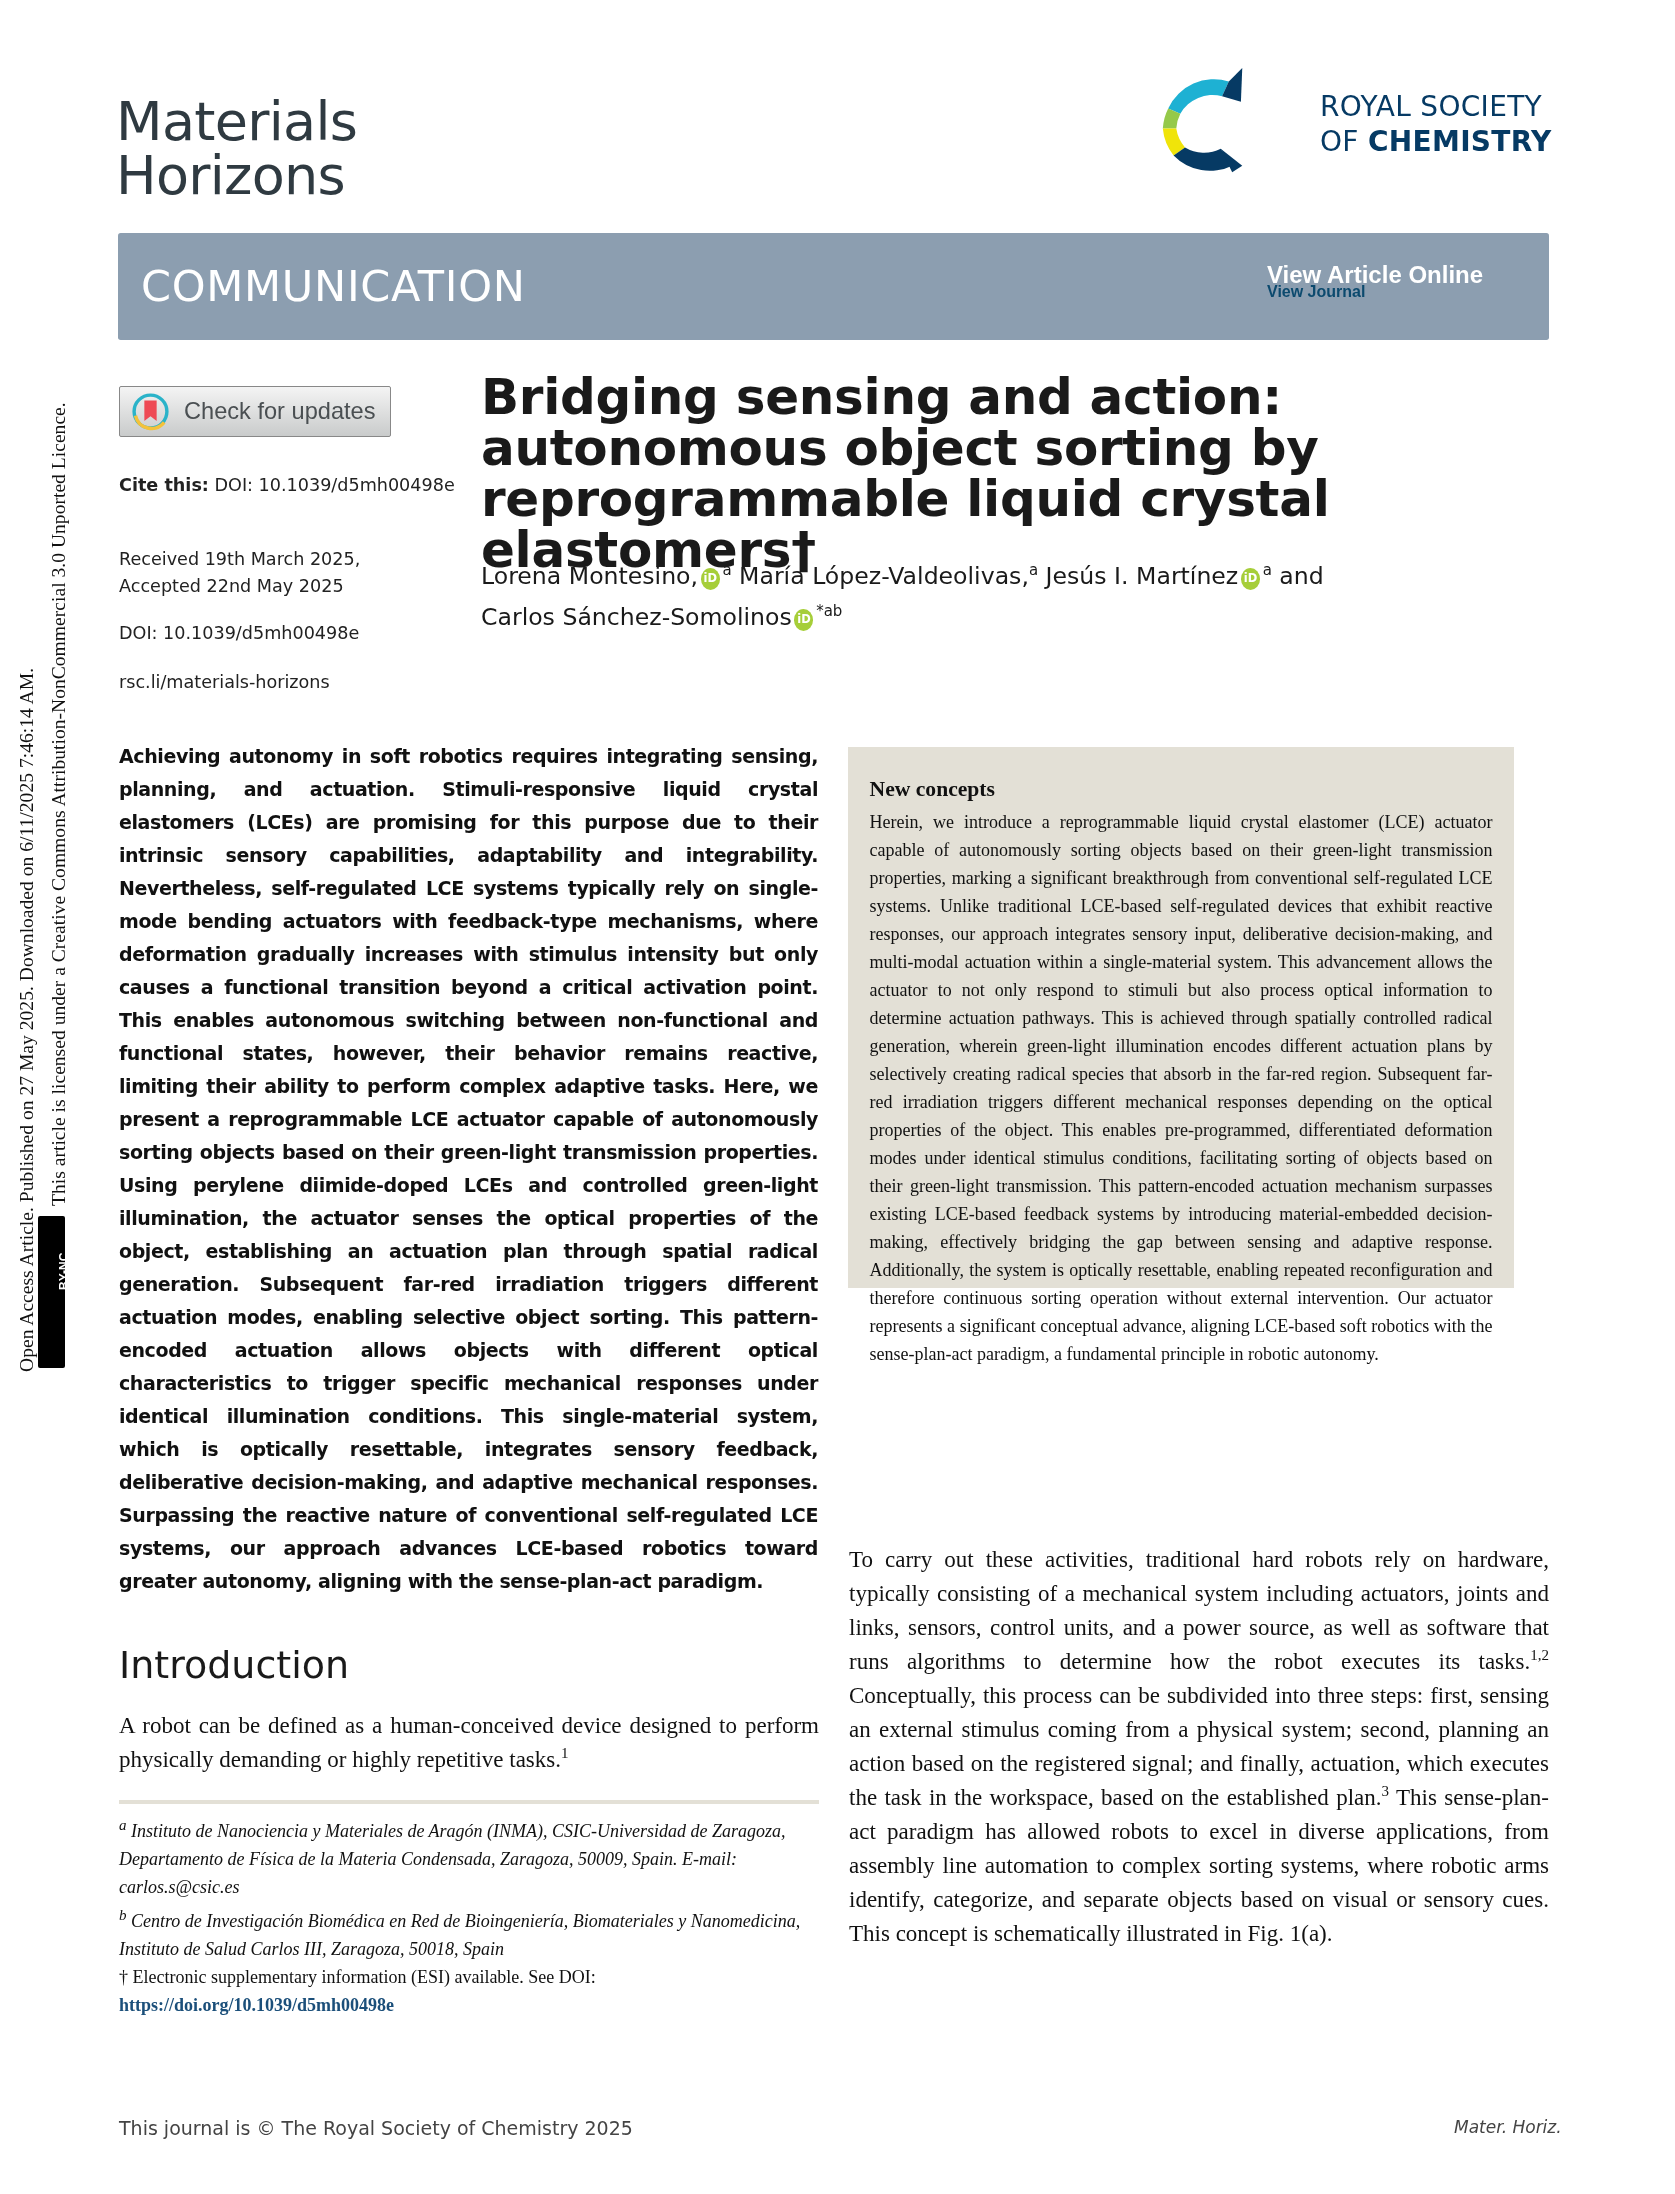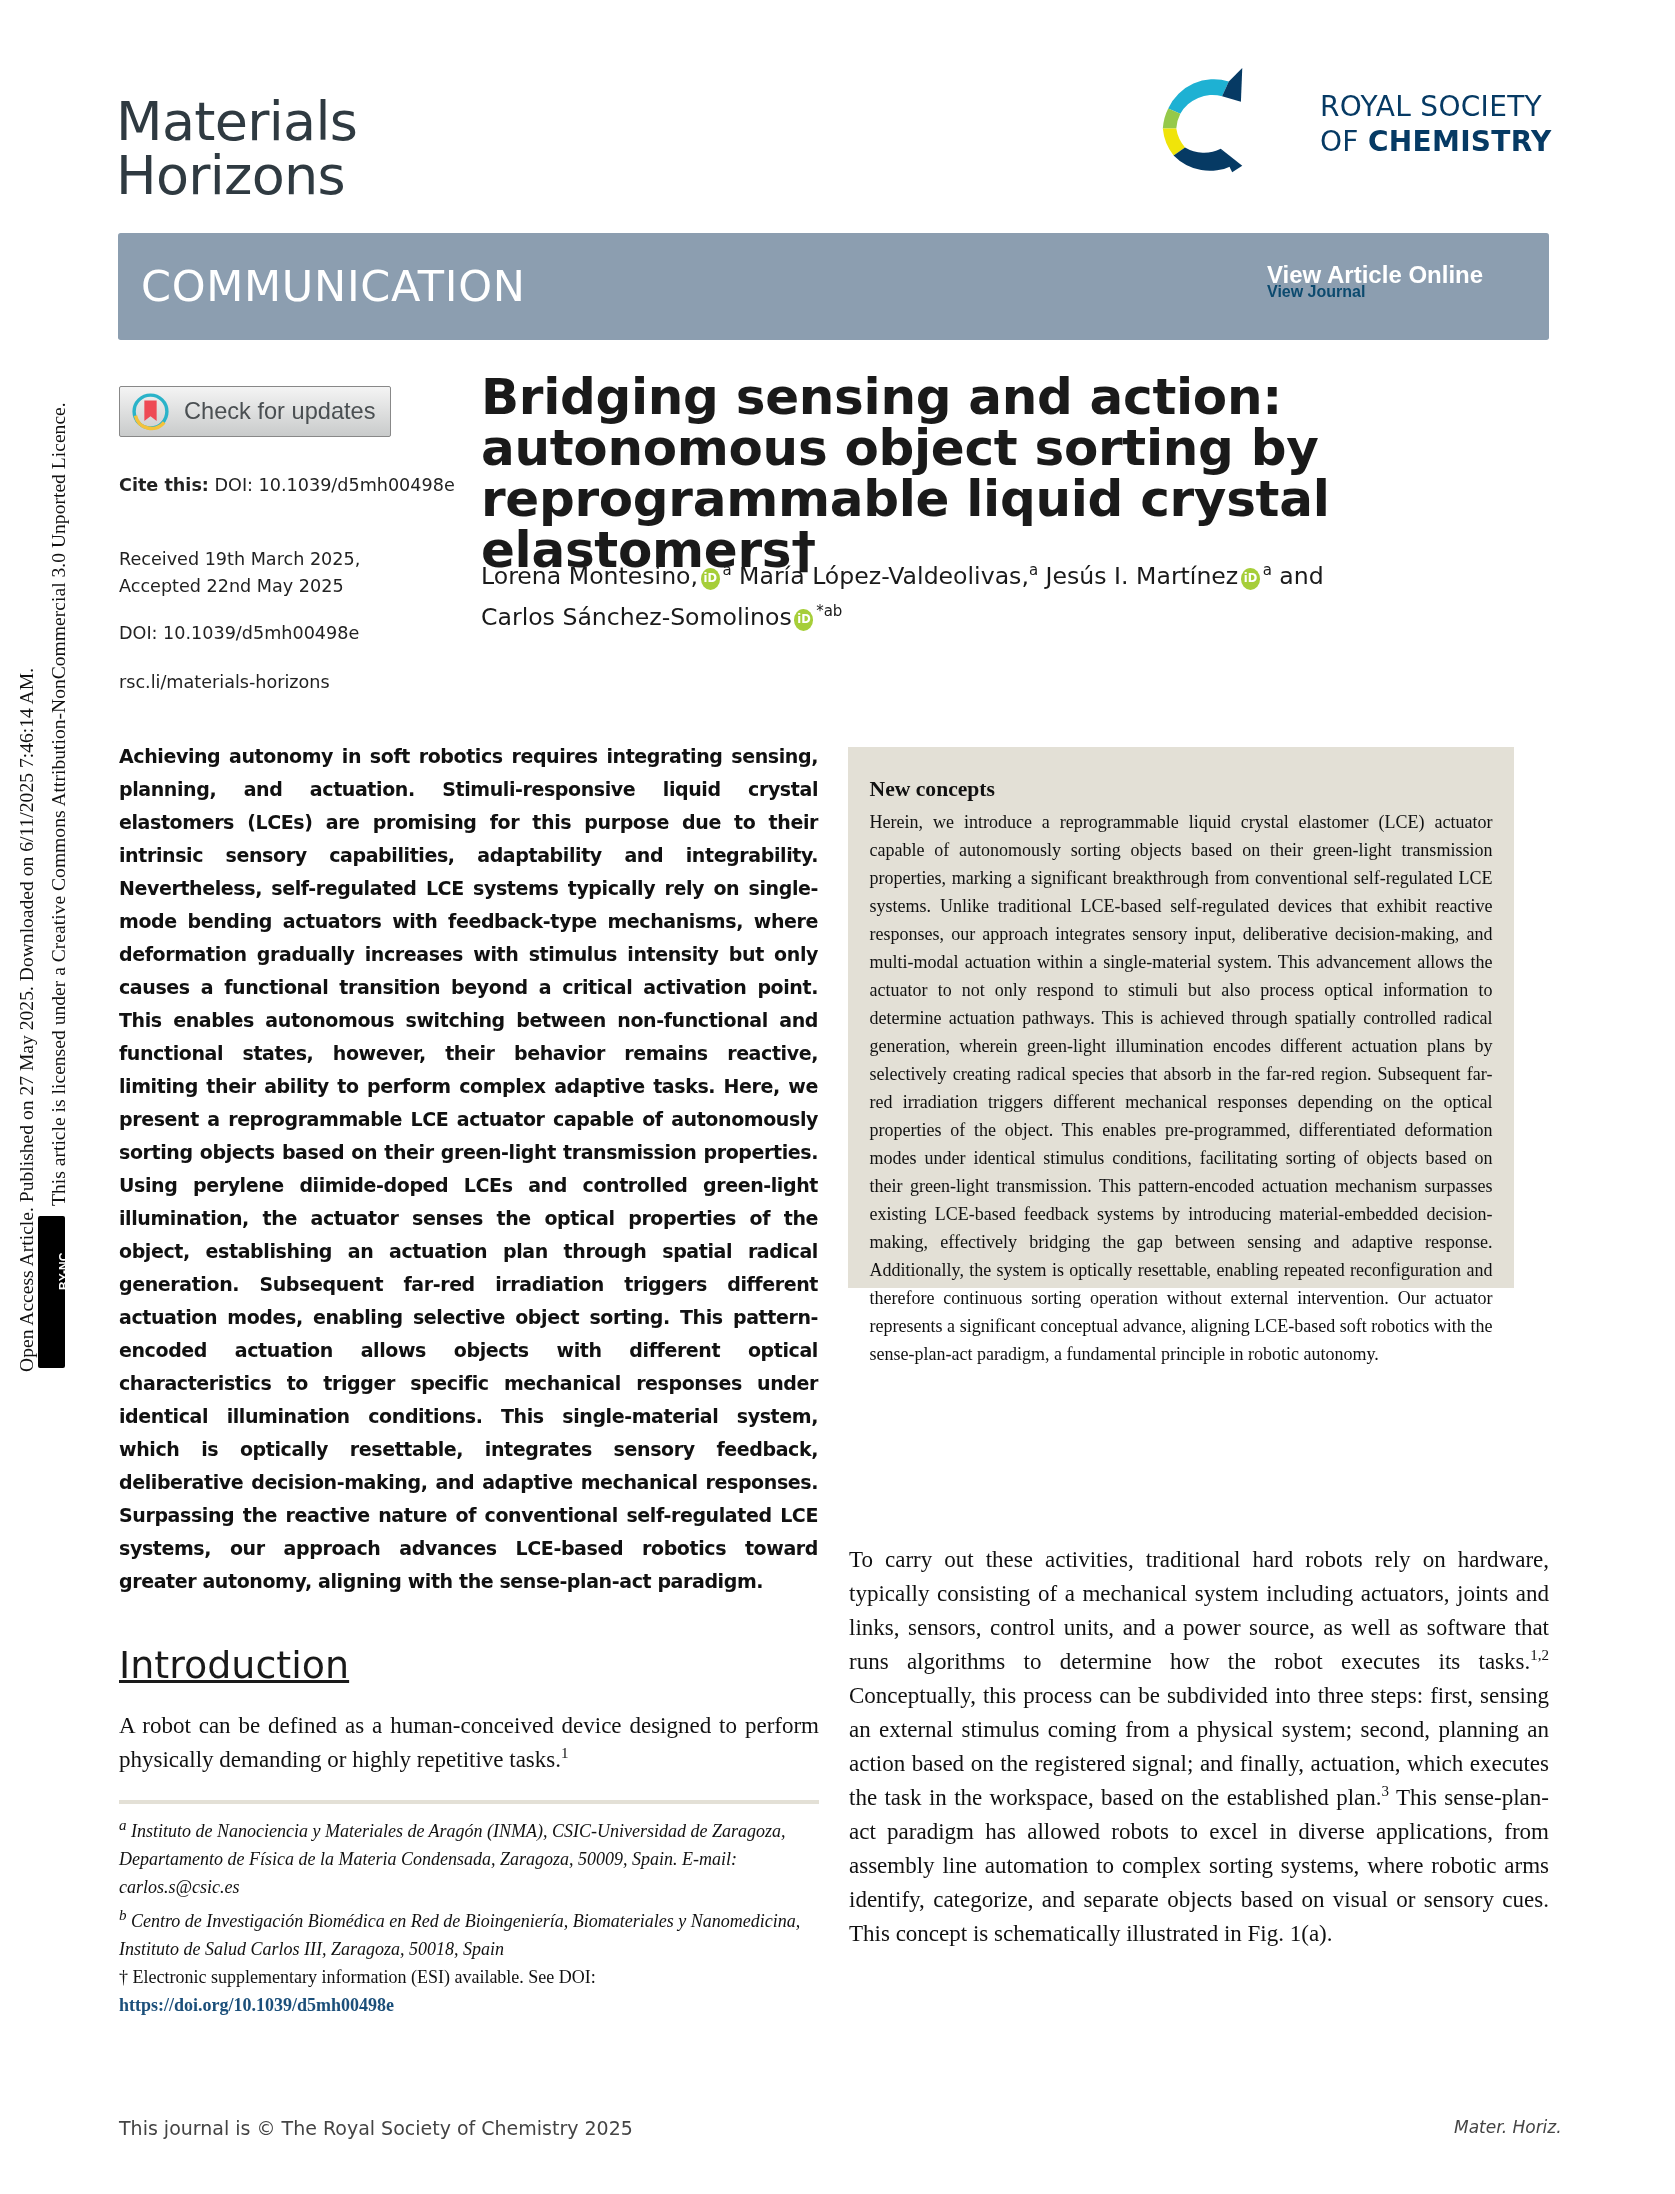--- a/index.html
+++ b/index.html
@@ -37,21 +37,21 @@
   .abstract { left:119px; top:740px; width:699px; font-family:"DejaVu Sans", sans-serif; font-weight:bold; font-size:19px; line-height:33px; text-align:justify; color:#111; letter-spacing:-0.4px; }
 
   
   .concepts { left:848px; top:747px; width:666px; height:541px; background:#e3e0d6; box-sizing:border-box; padding:28px 21.6px 0 21.6px; }
   .concepts h3 { margin:0 0 5.4px 0; font-family:"Liberation Serif", serif; font-weight:bold; font-size:21.6px; line-height:28px; }
   .concepts p { margin:0; font-family:"Liberation Serif", serif; font-size:18px; line-height:28px; text-align:justify; color:#111; }
 
   
   .serif-body { font-family:"Liberation Serif", serif; font-size:23px; line-height:34px; text-align:justify; color:#111; }
   .right-body { left:849px; top:1543px; width:700px; }
-  .intro-head { left:119px; top:1643px; font-family:"DejaVu Sans", sans-serif; font-size:38px; color:#1a1a1a;text-decoration:underline; }
+  .intro-head { left:119px; top:1643px; font-family:"DejaVu Sans", sans-serif; font-size:38px; color:#1a1a1a; }
   .intro-body { left:119px; top:1709px; width:700px; }
   sup.ref { font-size:15px; line-height:0; }
 
   .fn-rule { left:119px; top:1800px; width:700px; height:4px; background:#e3e0d6; }
   .footnotes { left:119px; top:1811px; width:700px; font-family:"Liberation Serif", serif; font-size:18px; line-height:28px; color:#111; }
   .footnotes .it { font-style:italic; }
   .footnotes a { color:#1b4f7a; font-weight:bold; text-decoration:none; }
 
   .footer-left { left:119px; top:2117px; font-family:"DejaVu Sans", sans-serif; font-size:19px; color:#444; }
   .footer-right { left:1454px; top:2117px; font-family:"DejaVu Sans", sans-serif; font-style:italic; font-size:17px; color:#444; }

